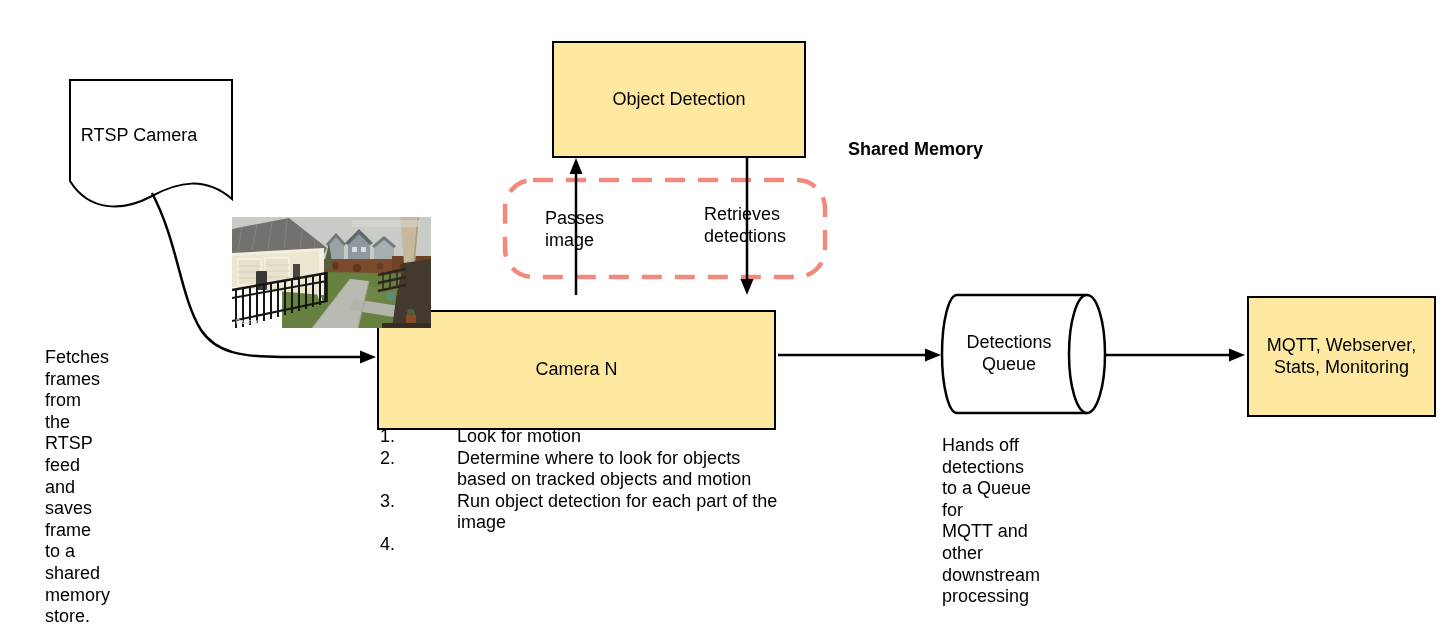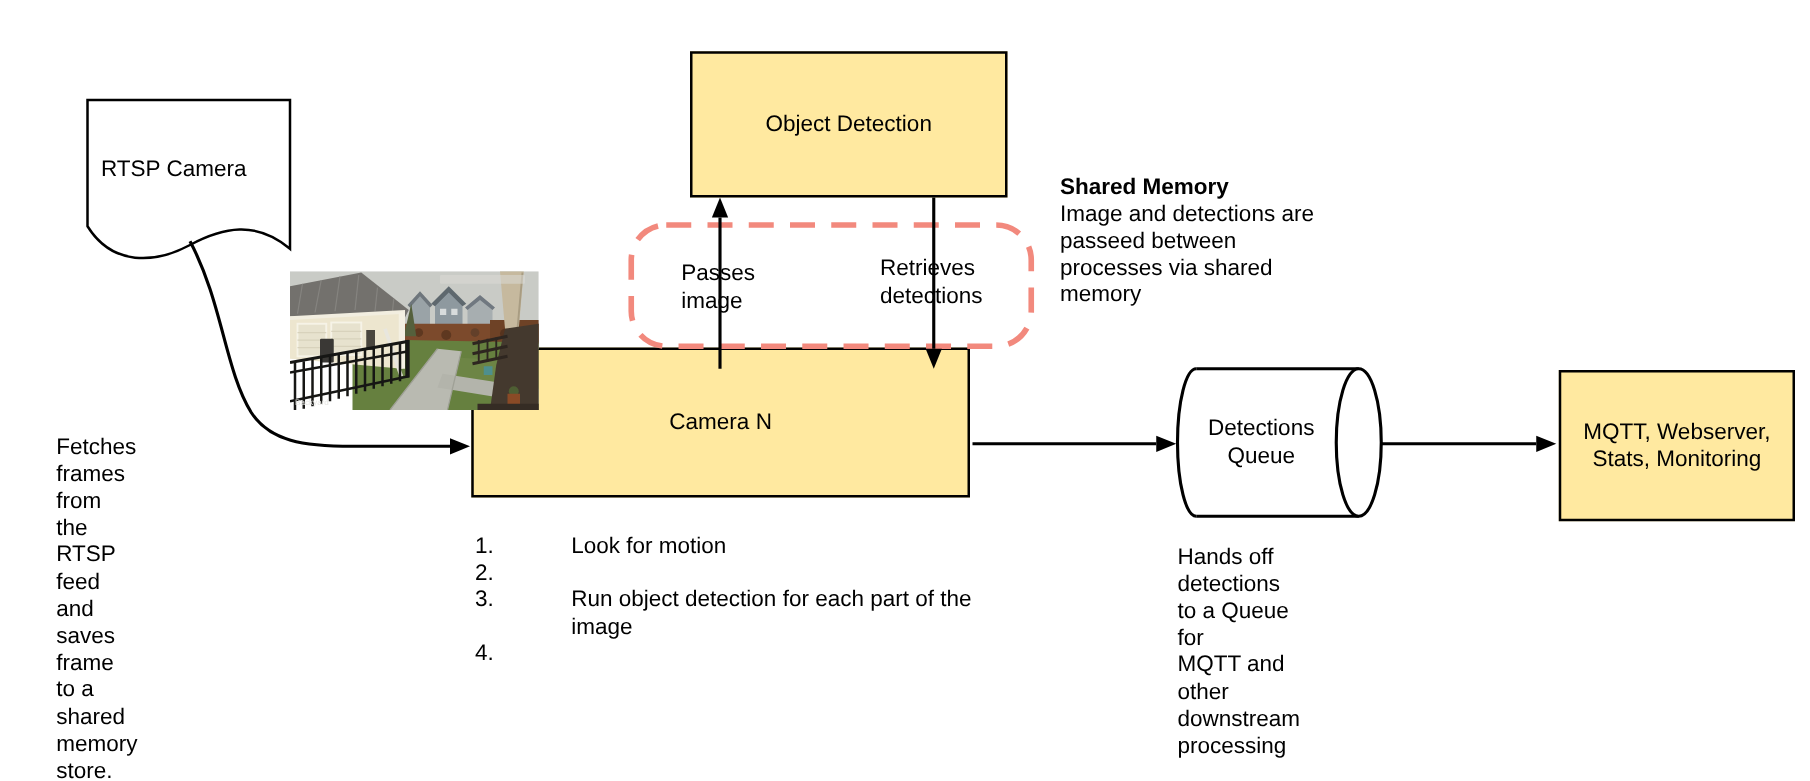--- a/index.html
+++ b/index.html
@@ -37,21 +37,21 @@
 </style>
 </head>
 <body>
 
 <div class="stage">
 
   <div class="layer boxes">
     <div class="node" style="left:552px;top:41px;width:254px;height:117px;">
       <div>Object Detection</div>
     </div>
-    <div class="node" style="left:377px;top:278px;width:399px;height:120px;">
+    <div class="node" style="left:377px;top:310px;width:399px;height:120px;">
       <div>Camera N</div>
     </div>
     <div class="node" style="left:1247px;top:296px;width:189px;height:121px;">
       <div class="pre center">MQTT, Webserver,
 Stats, Monitoring</div>
     </div>
   </div>
 
   <svg class="layer shapes" width="1448" height="625" viewBox="0 0 1448 625">
 
@@ -200,42 +200,40 @@
 store.</div>
 
     <div class="abs pre" style="left:545px;top:208px;">Passes
 image</div>
 
     <div class="abs pre" style="left:704px;top:204px;">Retrieves
 detections</div>
 
     <div class="abs" style="left:848px;top:139px;width:220px;">
       <div class="bold">Shared Memory</div>
-      <div class="pre">Image and detections are
-passeed between
-processes via shared
-memory</div>
     </div>
 
     <div class="abs pre center" style="left:944px;top:332px;width:130px;">Detections
 Queue</div>
 
     <div class="abs pre" style="left:942px;top:435px;">Hands off detections
 to a Queue for
 MQTT and other
 downstream
 processing</div>
 
     <div class="steps">
       <div class="step-row">
         <span class="step-num">1.</span>
         <span class="step-text">Look for motion</span>
       </div>
       <div class="step-row">
         <span class="step-num">2.</span>
+        <span class="step-text">Determine where to look for objects
+based on tracked objects and motion</span>
       </div>
       <div class="step-row">
         <span class="step-num">3.</span>
         <span class="step-text">Run object detection for each part of the
 image</span>
       </div>
       <div class="step-row">
         <span class="step-num">4.</span>
       </div>
     </div>

